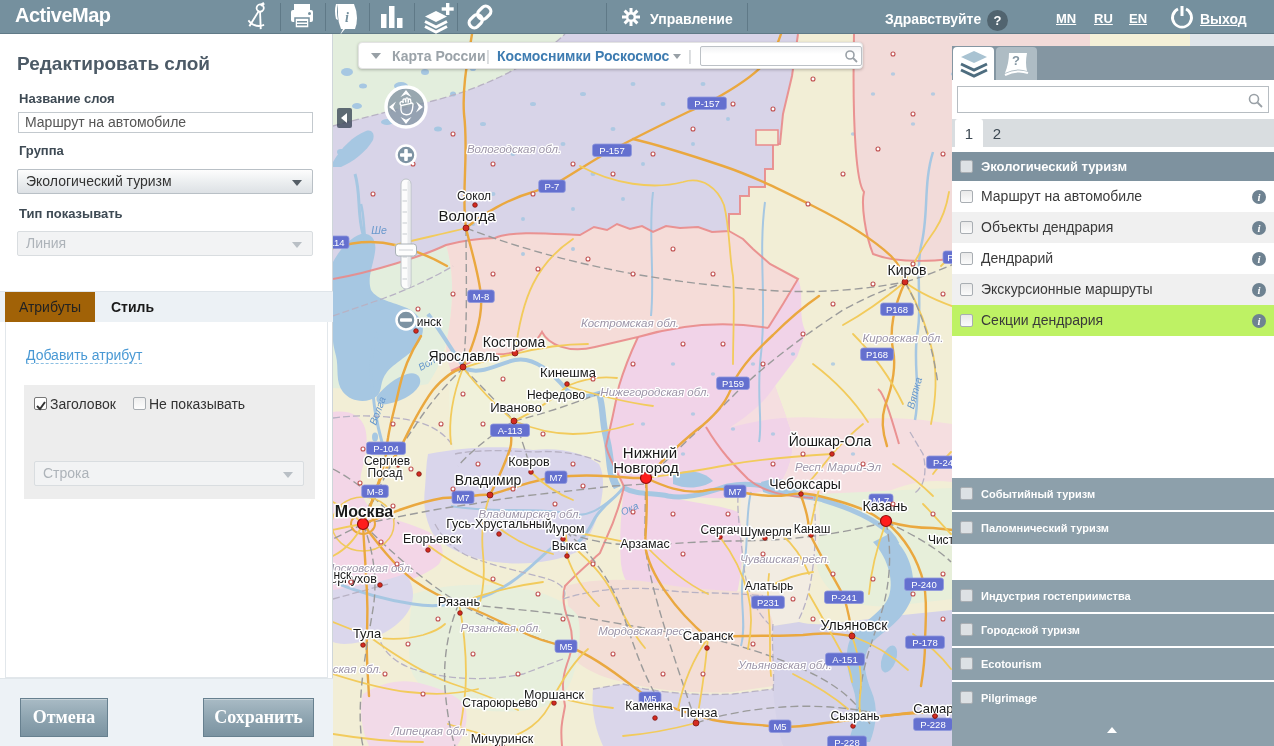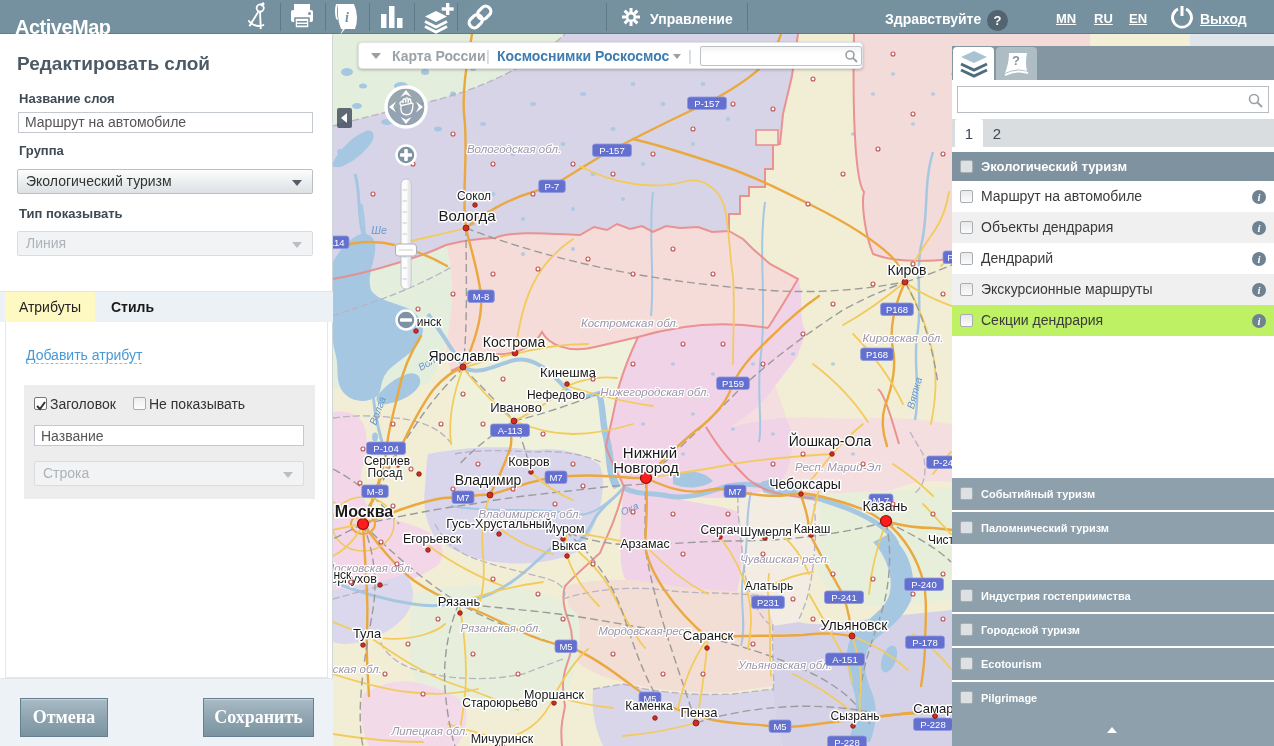--- a/index.html
+++ b/index.html
@@ -1,33 +1,33 @@
 <!DOCTYPE html>
 <html><head>
 <meta charset="utf-8">
 <style>
 * { margin:0; padding:0; box-sizing:border-box; }
 html,body { width:1274px; height:746px; overflow:hidden; font-family:"Liberation Sans",sans-serif; background:#fff; }
 #topbar { position:absolute; left:0; top:0; width:1274px; height:34px; background:#75909e; border-bottom:1px solid #607a87; }
-.logo { position:absolute; left:15px; top:4px; color:#fff; font-size:20px; font-weight:bold; letter-spacing:-0.5px;margin-top:12px; }
+.logo { position:absolute; left:15px; top:4px; color:#fff; font-size:20px; font-weight:bold; letter-spacing:-0.5px; }
 .sep { position:absolute; top:3px; width:1px; height:28px; background:#5f7987; }
 .tbtxt { position:absolute; color:#fff; font-weight:bold; font-size:14px; top:11px; }
 .tblink { text-decoration:underline; }
 #leftpanel { position:absolute; left:0; top:34px; width:333px; height:712px; background:#fff; border-right:1px solid #cfd6da; }
 #lp-footer { position:absolute; left:0; top:644px; width:333px; height:68px; background:#edf2f6; border-top:1px solid #e0e6ea; }
 .lbtn { position:absolute; top:19px; height:39px; border:1px solid #67808f; border-radius:0; background:linear-gradient(#a9bbc5,#8fa5b1 50%,#7b93a1); color:#fff; font-weight:bold; font-size:18px; font-family:"Liberation Serif",serif; text-align:center; line-height:37px; box-shadow:inset 0 1px 0 rgba(255,255,255,.35); }
 .lp-h1 { position:absolute; left:17px; top:19px; font-size:19px; font-weight:bold; color:#4c5a66; }
 .lp-lab { position:absolute; left:19px; font-size:13px; font-weight:bold; color:#3e4a54; }
 .lp-input { position:absolute; left:18px; width:295px; height:21px; border:1px solid #c3c9ce; background:#fff; font-size:14px; color:#555; padding-left:6px; line-height:19px; }
 .lp-select { position:absolute; left:17px; width:296px; height:25px; border:1px solid #b9c0c6; border-radius:2px; background:linear-gradient(#fdfdfd,#e9ecee 60%,#dde1e5); font-size:14px; color:#333; padding-left:8px; line-height:23px; }
 .lp-select.dis { background:#f2f3f4; border-color:#d9dde0; color:#adb3b9; }
 .dsel-arrow { position:absolute; right:10px; top:10px; width:0; height:0; border-left:5px solid transparent; border-right:5px solid transparent; border-top:6px solid #555e66; }
 .dsel-arrow.dis { border-top-color:#b9bfc5; }
 #lp-tabs { position:absolute; left:0px; top:257px; width:333px; height:31px; background:#ecf1f5; border-top:1px solid #dfe5ea; }
-#lp-tab1 { position:absolute; left:5px; top:0px; width:90px; height:32px; background:#fef9c3; font-size:14px; color:#222; text-align:center; line-height:31px; }
+#lp-tab1 { position:absolute; left:5px; top:0px; width:90px; height:32px; background:#a16207; font-size:14px; color:#222; text-align:center; line-height:31px; }
 #lp-tab2 { position:absolute; left:95px; top:0; width:75px; height:31px; font-size:14px; font-weight:bold; color:#1a1a1a; text-align:center; line-height:31px; }
 #lp-tabbody { position:absolute; left:5px; top:288px; width:323px; height:356px; background:#fff; border:1px solid #e2e7eb; border-top:none; }
 .addlink { position:absolute; left:20px; top:25px; color:#4898d4; font-size:14px; border-bottom:1px dashed #8cbfe2; }
 #lp-graybox { position:absolute; left:18px; top:63px; width:291px; height:114px; background:#ededed; }
 .cb { position:absolute; width:13px; height:13px; border:1px solid #a8adb2; background:linear-gradient(#eee,#fdfdfd); border-radius:2px; }
 .cbl { position:absolute; font-size:14px; color:#333; }
 #map { position:absolute; left:333px; top:34px; width:941px; height:712px; overflow:hidden; background:#f3efd7; }
 #mapbar { position:absolute; left:25px; top:8px; width:505px; height:27px; background:#fff; border:1px solid #e3e3e3; border-radius:4px; box-shadow:0 1px 3px rgba(0,0,0,.25); }
 .mb-arr { position:absolute; top:10px; width:0; height:0; border-left:5px solid transparent; border-right:5px solid transparent; border-top:6px solid #98a0a6; }
 #rightpanel { position:absolute; left:952px; top:46px; width:322px; height:700px; background:#fff; }
@@ -652,21 +652,20 @@
   </div>
   <div id="lp-tabbody">
     <div class="addlink">Добавить атрибут</div>
     <div id="lp-graybox">
       <div class="cb" style="left:10px;top:12px;background:#fff;border-color:#777;"><svg width="12" height="12" viewBox="0 0 12 12">
             <path d="M2 6 L5 9 L10 2" stroke="#333" stroke-width="2" fill="none"></path>
           </svg></div>
       <div class="cbl" style="left:26px;top:11px;">Заголовок</div>
       <div class="cb" style="left:109px;top:12px;"></div>
       <div class="cbl" style="left:125px;top:11px;">Не показывать</div>
-      <input class="lp-input" style="left: 10px; top: 40px; width: 270px; height: 21px;" value="Название">
       <div class="lp-select dis" style="left:10px;top:76px;width:270px;">Строка<div class="dsel-arrow dis"></div></div>
     </div>
   </div>
   <div id="lp-footer">
     <div class="lbtn" style="left:20px;width:88px;">Отмена</div>
     <div class="lbtn" style="left:203px;width:111px;">Сохранить</div>
   </div>
 </div>
 <div id="rightpanel">
   <div id="rp-tabstrip">

